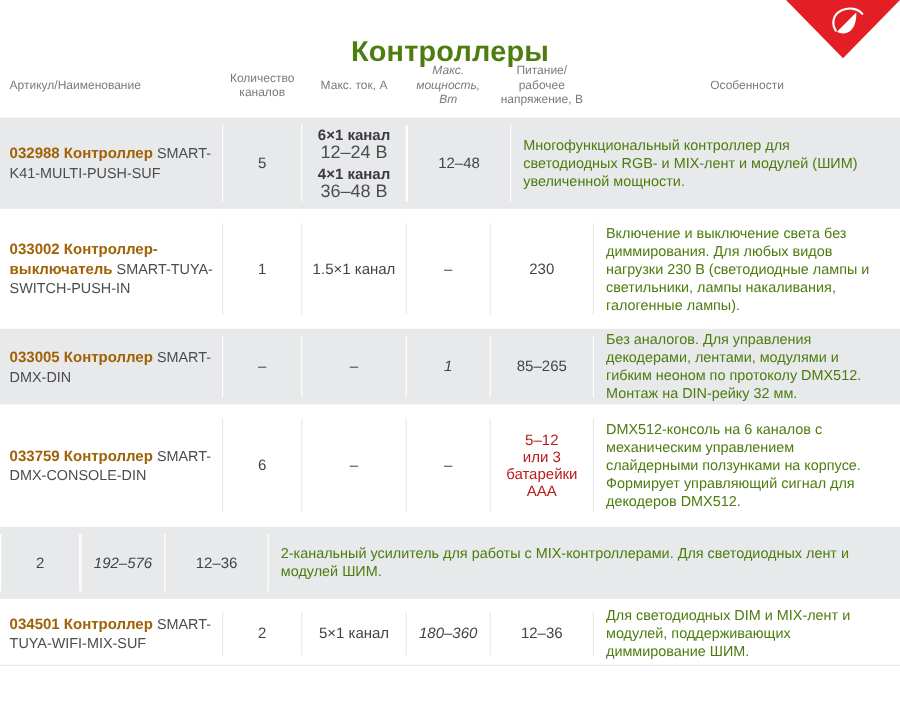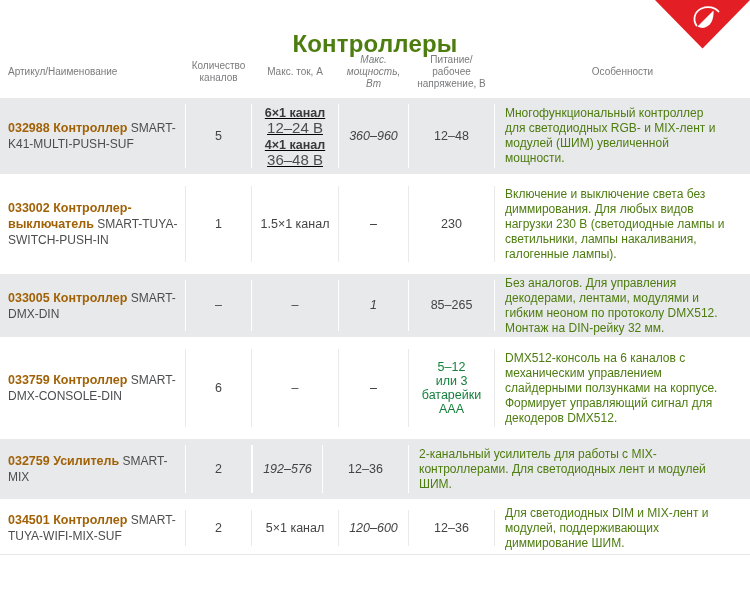--- a/index.html
+++ b/index.html
@@ -40,25 +40,25 @@
   }
   .center { align-items:center; text-align:center; }
   .name-cell {
     padding-left:8px; padding-right:4px;
     font-size:12px; line-height:16px; color:#4c4d4f;
   }
   .name-cell b { font-size:12.5px; color:#a16207; }
   .val {
     font-size:12.5px; line-height:15px; color:#434446;
   }
-  .cur-group { margin-top:3px;text-decoration:underline; }
+  .cur-group { margin-top:3px; }
   .cur-group:first-child { margin-top:0; }
   .cur-bold { display:block; font-weight:bold; color:#3a3a3c; font-size:12.5px; line-height:15px; }
   .cur-sub  { display:block; font-size:15px; line-height:14px; color:#4c4d4f; }
-  .vline-text { display:block; font-size:12.5px; line-height:14px; color:#15803d; }
+  .vline-text { display:block; font-size:12.5px; line-height:14px; color:#b91c1c; }
   .features-cell {
     padding-left:10px; padding-right:24px;
     font-size:12px; line-height:15px; color:#4d7c0f;
   }
   .th { text-align:center; }
   .th-1 { text-align:left; padding-left:8px; }
   .th-5 .inner { width:72px; margin:0 auto; }
   .bottom-line { margin-top:2px; height:1px; background:#e6e7e8; width:750px; }
   .h76 { height:76px; } .h88 { height:88px; } .h63 { height:63px; }
   .h90 { height:90px; } .h60 { height:60px; } .h48 { height:48px; margin-top:5px; }
@@ -103,21 +103,20 @@
     <div class="cur-group">
       <span class="cur-bold">6×1 канал</span>
       <span class="cur-sub">12–24 В</span>
     </div>
     <div class="cur-group">
       <span class="cur-bold">4×1 канал</span>
       <span class="cur-sub">36–48 В</span>
     </div>
   </div>
   <div class="vline"></div>
-  <div class="cell c4 center val">360–960</div>
   <div class="vline"></div>
   <div class="cell c5 center val">12–48</div>
   <div class="vline"></div>
   <div class="cell c6 features-cell">Многофункциональный контроллер для светодиодных RGB- и MIX-лент и модулей (ШИМ) увеличенной мощности.</div>
 </div>
 
 <div class="row white h88">
   <div class="cell c1 name-cell">
     <div><b>033002 Контроллер-выключатель</b> <span>SMART-TUYA-SWITCH-PUSH-IN</span></div>
   </div>
@@ -164,43 +163,40 @@
     <span class="vline-text">5–12</span>
     <span class="vline-text">или 3</span>
     <span class="vline-text">батарейки</span>
     <span class="vline-text">ААА</span>
   </div>
   <div class="vline"></div>
   <div class="cell c6 features-cell">DMX512-консоль на 6 каналов с механическим управлением слайдерными ползунками на корпусе. Формирует управляющий сигнал для декодеров DMX512.</div>
 </div>
 
 <div class="row gray h60">
-  <div class="cell c1 name-cell">
-    <div><b>032759 Усилитель</b> <span>SMART-MIX</span></div>
-  </div>
   <div class="vline"></div>
   <div class="cell c2 center val">2</div>
   <div class="vline"></div>
   <div class="vline"></div>
   <div class="cell c4 center val">192–576</div>
   <div class="vline"></div>
   <div class="cell c5 center val">12–36</div>
   <div class="vline"></div>
   <div class="cell c6 features-cell">2-канальный усилитель для работы с MIX-контроллерами. Для светодиодных лент и модулей ШИМ.</div>
 </div>
 
 <div class="row white h48">
   <div class="cell c1 name-cell">
     <div><b>034501 Контроллер</b> <span>SMART-TUYA-WIFI-MIX-SUF</span></div>
   </div>
   <div class="vline"></div>
   <div class="cell c2 center val">2</div>
   <div class="vline"></div>
   <div class="cell c3 center val">5×1 канал</div>
   <div class="vline"></div>
-  <div class="cell c4 center val">120–600</div>
+  <div class="cell c4 center val">180–360</div>
   <div class="vline"></div>
   <div class="cell c5 center val">12–36</div>
   <div class="vline"></div>
   <div class="cell c6 features-cell">Для светодиодных DIM и MIX-лент и модулей, поддерживающих диммирование ШИМ.</div>
 </div>
 
 <div class="bottom-line"></div>
 
 </body></html>

